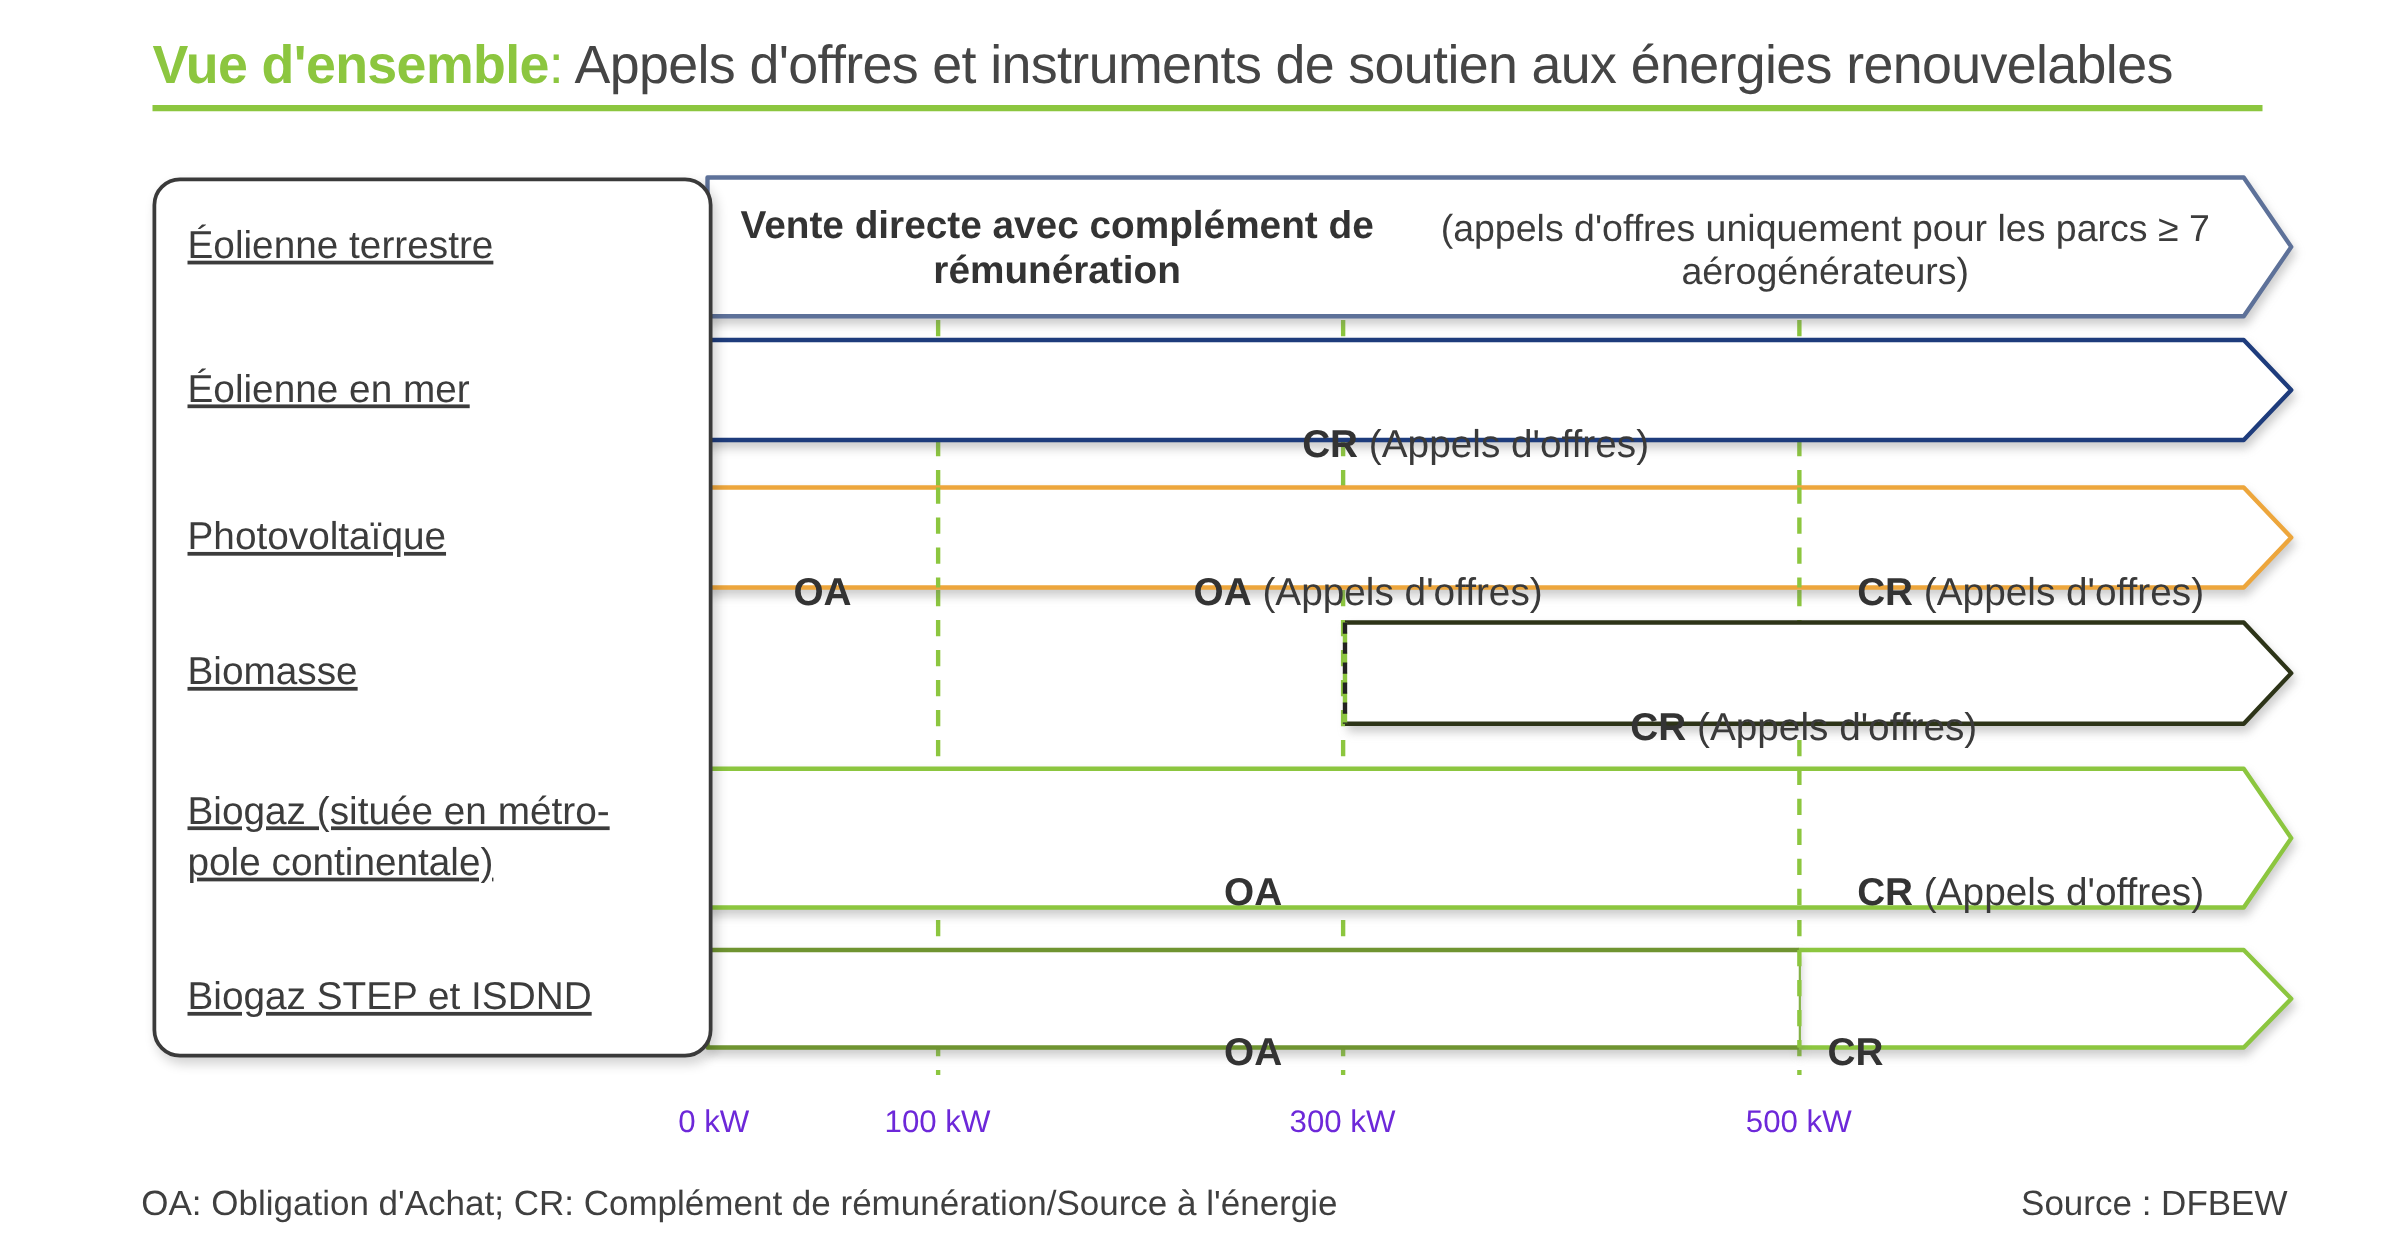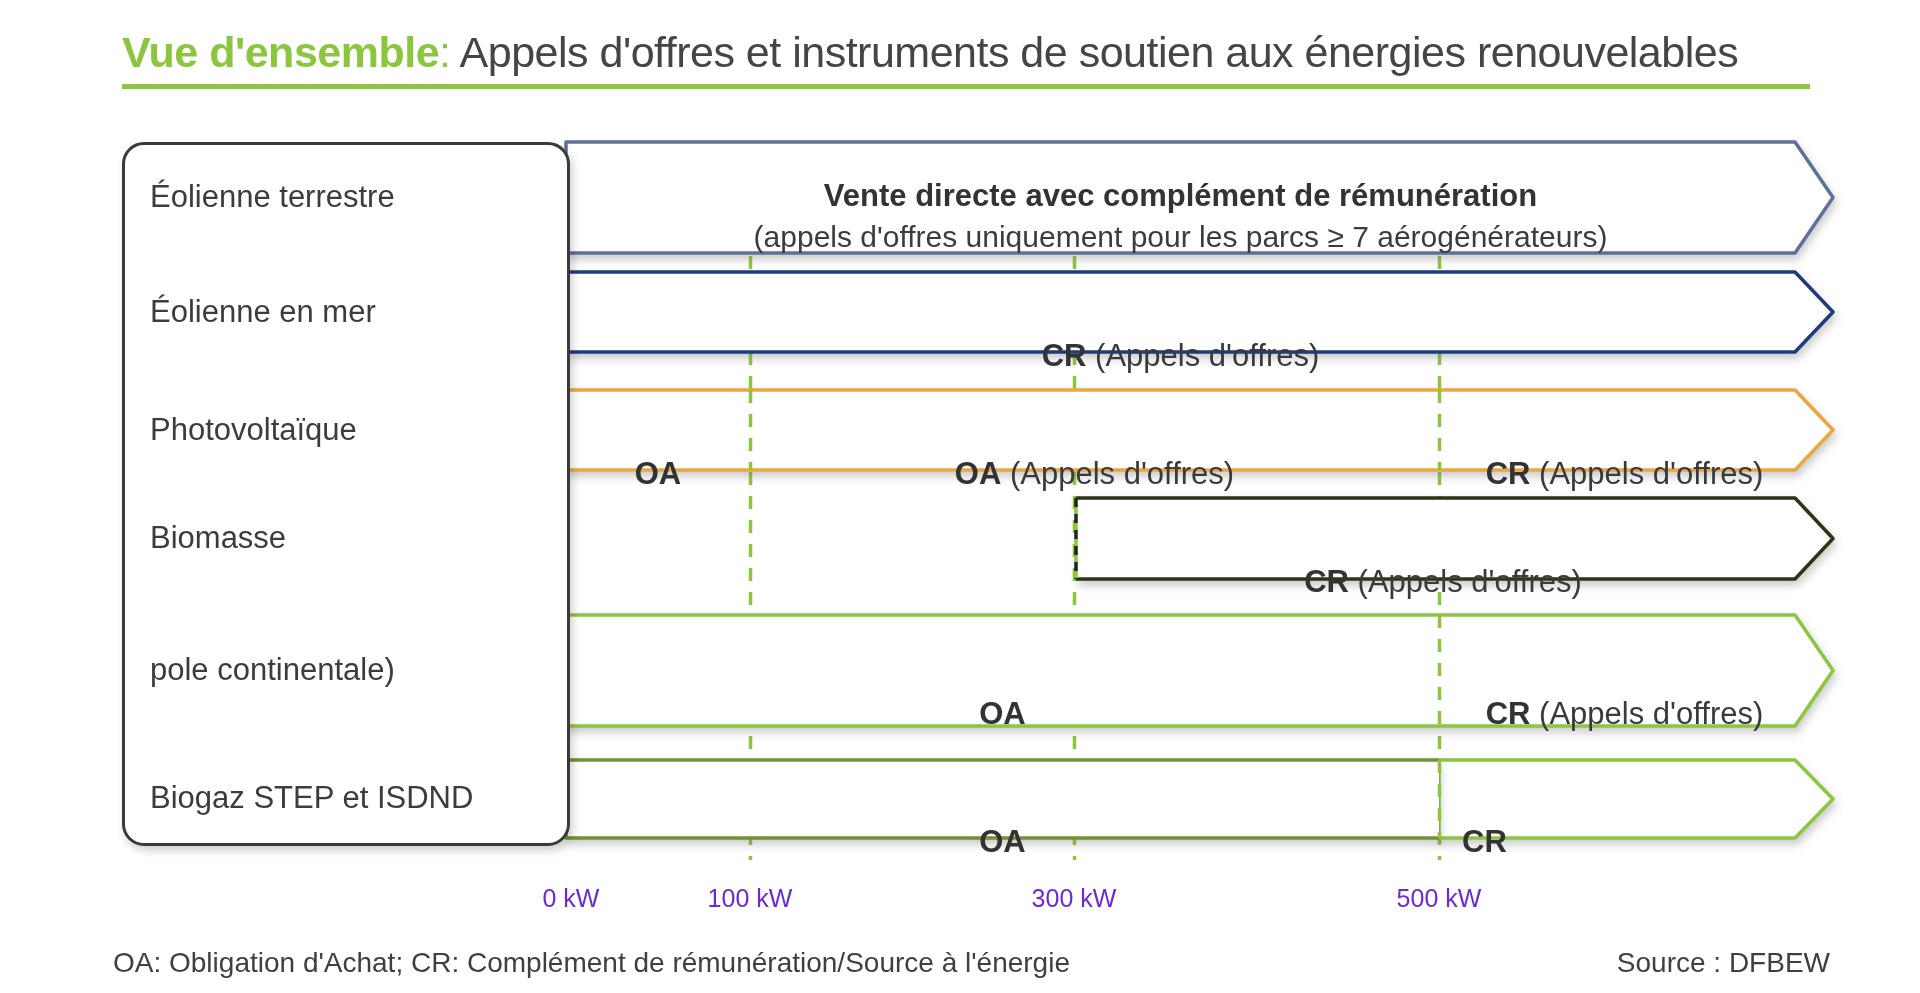--- a/index.html
+++ b/index.html
@@ -13,28 +13,28 @@
   .title .rest{color:#454545;font-weight:400;}
   .underline{left:122px;top:84px;width:1688px;height:5px;background:#8cc63f;}
   
   .chart-svg{left:0;top:0;}
   .arrow{filter:drop-shadow(2px 5px 4px rgba(110,110,110,0.35));}
   
   .cat-box{left:122px;top:142px;width:448px;height:704px;background:#ffffff;
            border:3.5px solid #3a3a3a;border-radius:22px;box-sizing:border-box;
            box-shadow:3px 5px 9px rgba(0,0,0,0.18);z-index:5;}
   .rowlabel{position:absolute;left:150px;transform:translateY(-50%);font-size:31px;
-            color:#3c3c3c;line-height:1.32;white-space:nowrap;z-index:6;}
+            color:#3c3c3c;line-height:1.32;white-space:nowrap;z-index:6;text-decoration:underline;}
   
   .seg{position:absolute;transform:translateY(-50%);text-align:center;font-size:31px;
        color:#3a3a3a;white-space:nowrap;z-index:4;line-height:1.3;margin-top:44px;}
   .seg b{font-weight:700;color:#333;}
   .seg.left{text-align:left;}
-  .r1box{left:566px;top:142px;width:1229px;height:112px;display:flex;flex-direction:column;
-         justify-content:flex-end;align-items:center;z-index:4;text-align:center;}
+  .r1box{left:566px;top:142px;width:1229px;height:112px;display:flex;
+         justify-content:space-between;align-items:center;z-index:4;text-align:center;}
   .r1line1{font-size:31px;font-weight:700;color:#333;}
   .r1line2{font-size:30px;color:#3c3c3c;margin-top:6px;}
   
   .tick{position:absolute;transform:translate(-50%,-50%);top:898px;font-size:25px;
         color:#6d28d9;white-space:nowrap;}
   
   .footer{top:963px;transform:translateY(-50%);font-size:28px;color:#3f3f3f;white-space:nowrap;}
   .footer-left{left:113px;}
   .footer-right{right:90px;text-align:right;}
 </style>
@@ -77,20 +77,21 @@
   <path class="arrow" d="M1439,760 H566 V838 H1439" fill="#ffffff" stroke="#6f9431" stroke-width="3.5" stroke-linejoin="round"></path>
   <line x1="1439.5" y1="760" x2="1439.5" y2="838" stroke="#8cc63f" stroke-width="3.5" stroke-dasharray="13 11"></line>
 </svg>
 
 <div class="abs cat-box"></div>
 <div class="rowlabel" style="top:197px;">Éolienne terrestre</div>
 <div class="rowlabel" style="top:312px;">Éolienne en mer</div>
 <div class="rowlabel" style="top:430px;">Photovoltaïque</div>
 <div class="rowlabel" style="top:538px;">Biomasse</div>
 <div class="rowlabel" style="top:670px;">
+  <div>Biogaz (située en métro-</div>
   <div>pole continentale)</div>
 </div>
 <div class="rowlabel" style="top:798px;">Biogaz STEP et ISDND</div>
 
 <div class="abs r1box">
   <div class="r1line1">Vente directe avec complément de rémunération</div>
   <div class="r1line2">(appels d'offres uniquement pour les parcs ≥ 7 aérogénérateurs)</div>
 </div>
 
 <div class="seg" style="left:566px;width:1229px;top:312px;">

